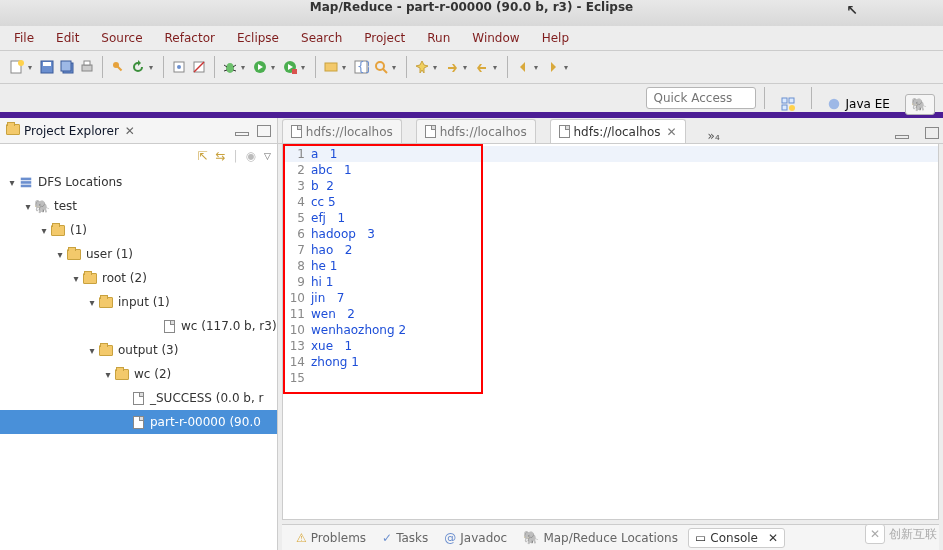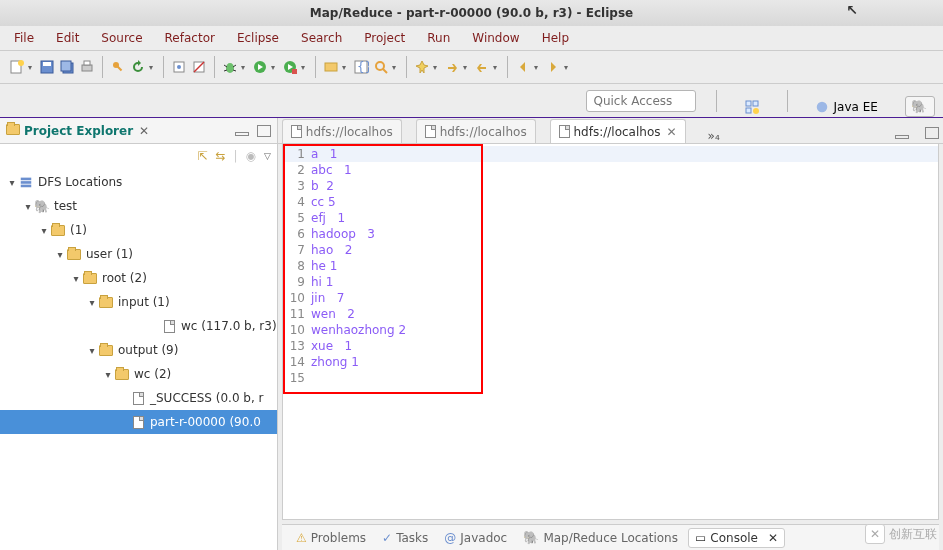--- a/index.html
+++ b/index.html
@@ -1,34 +1,34 @@
 <!DOCTYPE html>
 <html><head>
 <meta charset="utf-8">
 <style>
 * { box-sizing: border-box; margin: 0; padding: 0; font-family: "DejaVu Sans", "Liberation Sans", Arial, sans-serif; font-size: 12px; }
 body { background: #ededed; width: 943px; height: 550px; overflow: hidden; position: relative; }
-.titlebar { height: 26px; display: flex; align-items: center; justify-content: center; background: linear-gradient(#e8e8e8,#d8d8d8); font-weight: bold; color: #333; position: relative; }
+.titlebar { height: 26px; display: flex; align-items: flex-start; justify-content: center; background: linear-gradient(#e8e8e8,#d8d8d8); font-weight: bold; color: #333; position: relative; }
 .titlebar .cursor { position: absolute; right: 85px; top: 2px; font-size: 14px; }
 .menubar { height: 24px; display: flex; align-items: center; gap: 18px; padding: 0 12px; color: #7f1d1d; }
 .menubar span { padding: 3px 2px; cursor: default; }
 .toolbar { height: 34px; border-top: 1px solid #ccc; border-bottom: 1px solid #ccc; display: flex; align-items: center; padding: 0 8px; gap: 2px; background: #ededed; }
 .toolbar .sep { width: 1px; height: 22px; background: #b5b5b5; margin: 0 4px; }
 .tb-icon { width: 18px; height: 18px; display: inline-flex; align-items: center; justify-content: center; border-radius: 2px; }
 .tb-icon svg { width: 16px; height: 16px; }
 .drop { width: 8px; font-size: 8px; color: #666; }
-.quickrow { height: 34px; display: flex; align-items: center; justify-content: flex-end; padding: 0 8px; gap: 20px; border-bottom: 1px solid #4c1d95; }
+.quickrow { height: 34px; display: flex; align-items: center; justify-content: flex-end; padding: 0 8px; gap: 8px; border-bottom: 6px solid #4c1d95; }
 .quickrow input { height: 22px; width: 110px; border: 1px solid #b5b5b5; border-radius: 3px; padding: 0 6px; font-size: 12px; color: #777; }
 .quickrow .vsep { width: 1px; height: 22px; background: #b5b5b5; }
 .persp { display: flex; align-items: center; gap: 4px; padding: 2px 6px; border: 1px solid transparent; border-radius: 3px; margin-top: 12px; }
 .persp.sel { border: 1px solid #b5b5b5; background: #f5f5f5; }
 .workspace { display: flex; height: calc(100% - 26px - 24px - 34px - 34px); }
 .left { width: 278px; background: #fff; border-right: 1px solid #ccc; display: flex; flex-direction: column; }
 .viewhdr { height: 26px; display: flex; align-items: center; padding: 0 6px; border-bottom: 1px solid #ccc; background: #f5f5f5; gap: 4px; }
-.viewhdr .title { font-weight: bold; color: #0f766e; }
+.viewhdr .title { font-weight: normal; color: #0f172a; }
 .viewhdr .x { font-size: 12px; color: #666; margin-left: 2px; }
 .viewhdr .sp { flex: 1; }
 .viewhdr .winbtn { width: 14px; height: 12px; border: 1px solid #888; margin-left: 4px; }
 .viewtb { height: 24px; display: flex; align-items: center; justify-content: flex-end; padding: 0 6px; gap: 8px; }
 .tree { flex: 1; overflow: hidden; padding: 2px 0; color: #333; }
 .tree-row { display: flex; align-items: center; height: 24px; white-space: nowrap; }
 .tree-row.sel { background: #4990d9; color: #fff; }
 .twist { width: 12px; text-align: center; font-size: 10px; color: #555; }
 .tree-row.sel .twist { color: #fff; }
 .tree-ic { width: 16px; height: 16px; display: inline-flex; align-items: center; justify-content: center; margin-right: 4px; }
@@ -39,21 +39,21 @@
 .tab .x { margin-left: 6px; font-size: 12px; color: #777; }
 .tabs .more { padding: 0 8px; color: #555; }
 .tabs .sp { flex: 1; }
 .tabs .winbtn { width: 14px; height: 12px; border: 1px solid #888; margin-left: 4px; margin-bottom: 4px; }
 .editor { flex: 1; background: #fff; border: 1px solid #ccc; border-top: none; margin: 0 4px 4px 4px; position: relative; }
 .redbox { position: absolute; left: 0; top: 0; width: 200px; height: 250px; border: 2px solid red; pointer-events: none; }
 .code { font-family: "DejaVu Sans Mono", Consolas, monospace; font-size: 13px; line-height: 16px; padding: 2px 0; }
 .code-line { display: flex; }
 .code-line.hl { background: #eef3fb; }
 .gutter { width: 28px; text-align: right; color: #888; padding-right: 6px; }
-.content { white-space: pre; color: #8b5cf6; }
+.content { white-space: pre; color: #1d4ed8; }
 .bottomtabs { height: 26px; display: flex; align-items: center; padding: 0 8px; gap: 4px; border-top: 1px solid #ccc; background: #f5f5f5; color: #666; margin: 0 4px; }
 .btab { display: flex; align-items: center; gap: 4px; padding: 2px 6px; }
 .btab.active { background: #fff; border: 1px solid #ccc; border-radius: 3px; color: #333; }
 .watermark { position: absolute; right: 6px; bottom: 6px; display: flex; align-items: center; gap: 4px; color: #aaa; font-size: 11px; }
 .watermark .logo { width: 20px; height: 20px; border: 1px solid #ccc; border-radius: 3px; display: flex; align-items: center; justify-content: center; font-weight: bold; background: #fff; }
 .folder-ic { display:inline-block; width:14px; height:11px; background:#f3c96b; border:1px solid #c9a23f; border-radius:1px; position:relative; }
 .folder-ic::before { content:""; position:absolute; top:-3px; left:0; width:6px; height:3px; background:#f3c96b; border:1px solid #c9a23f; border-bottom:none; }
 .file-ic { display:inline-block; width:11px; height:13px; background:#fff; border:1px solid #888; position:relative; }
 .file-ic::before { content:""; position:absolute; top:0; right:0; width:3px; height:3px; background:#ddd; border-left:1px solid #888; border-bottom:1px solid #888; }
 .elephant { color:#6b8fcf; font-size:13px; }
@@ -304,21 +304,21 @@
           <span class="tree-ic">
             <span class="file-ic"></span>
           </span>
           <span>wc (117.0 b, r3)</span>
         </div>
         <div class="tree-row" style="padding-left: 86px;">
           <span class="twist">▾</span>
           <span class="tree-ic">
             <span class="folder-ic"></span>
           </span>
-          <span>output (9)</span>
+          <span>output (3)</span>
         </div>
         <div class="tree-row" style="padding-left: 102px;">
           <span class="twist">▾</span>
           <span class="tree-ic">
             <span class="folder-ic"></span>
           </span>
           <span>wc (2)</span>
         </div>
         <div class="tree-row" style="padding-left: 118px;">
           <span class="twist"></span>

